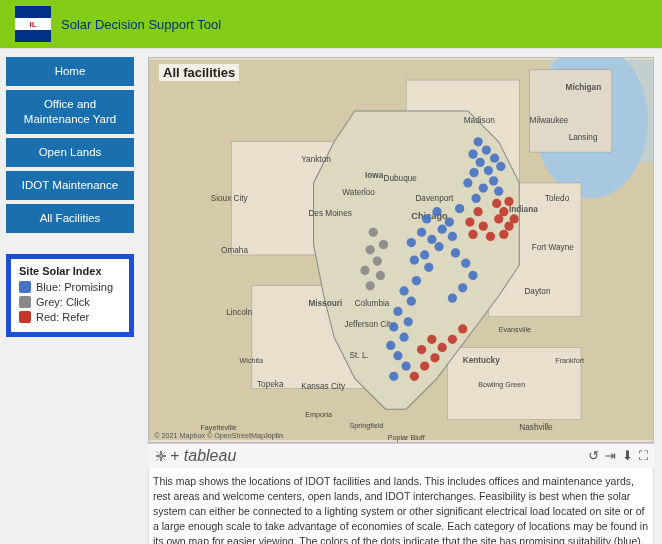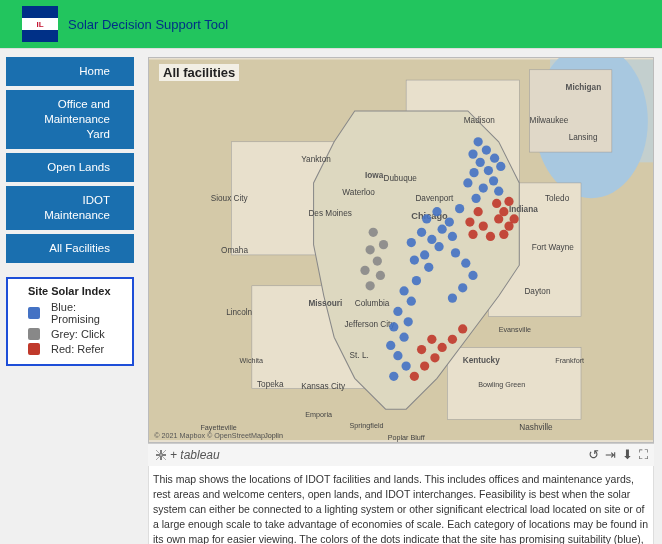--- a/index.html
+++ b/index.html
@@ -9,22 +9,22 @@
       background: #f0f0f0;
       width: 662px;
       min-height: 544px;
       overflow-x: hidden;
     }
 
     
     .header {
       display: flex;
       align-items: center;
-      background: #22c55e;
-      padding: 6px 22px;
+      background: #84cc16;
+      padding: 6px 15px;
       border-bottom: 1px solid #ddd;
       text-align: right;
     }
     .header-logo {
       width: 36px;
       height: 36px;
       margin-right: 10px;
       flex-shrink: 0;
     }
     .header-text {
@@ -56,48 +56,48 @@
       background: #f0f0f0;
       padding: 8px 6px;
       display: flex;
       flex-direction: column;
       gap: 4px;
     }
     .nav-button {
       background: #1a6faf;
       color: #fff;
       border: none;
-      padding: 7px 24px;
-      text-align: right;
+      padding: 7px 10px;
+      text-align: center;
       font-size: 11.5px;
       cursor: pointer;
       line-height: 1.3;
       width: 100%;
     }
     .nav-button.active {
       background: #1a6faf;
     }
 
     
     .legend {
-      margin-top: 10px;
+      margin-top: 17px;
       background: #fff;
-      border: 2px solid #1d4ed8;
-      padding: 6px 20px;
+      border: 5px solid #1d4ed8;
+      padding: 6px 8px;
     }
     .legend-title {
       font-weight: bold;
       font-size: 11px;
       margin-bottom: 4px;
       color: #222;
     }
     .legend-item {
       display: flex;
       align-items: center;
-      gap: 11px;
+      gap: 5px;
       margin-bottom: 3px;
       font-size: 11px;
       color: #333;
     }
     .legend-dot {
       width: 12px;
       height: 12px;
       border-radius: 2px;
       flex-shrink: 0;
     }
@@ -141,21 +141,21 @@
     
     .tableau-toolbar {
       display: flex;
       align-items: center;
       background: #f5f5f5;
       border-top: 1px solid #ccc;
       padding: 3px 6px;
       gap: 6px;
     }
     .tableau-logo {
-      font-size: 12px;
+      font-size: 16px;
       color: #555;
       font-style: italic;
       display: flex;
       align-items: center;
       gap: 2px;
     }
     .toolbar-icons {
       display: flex;
       gap: 6px;
       margin-left: auto;

